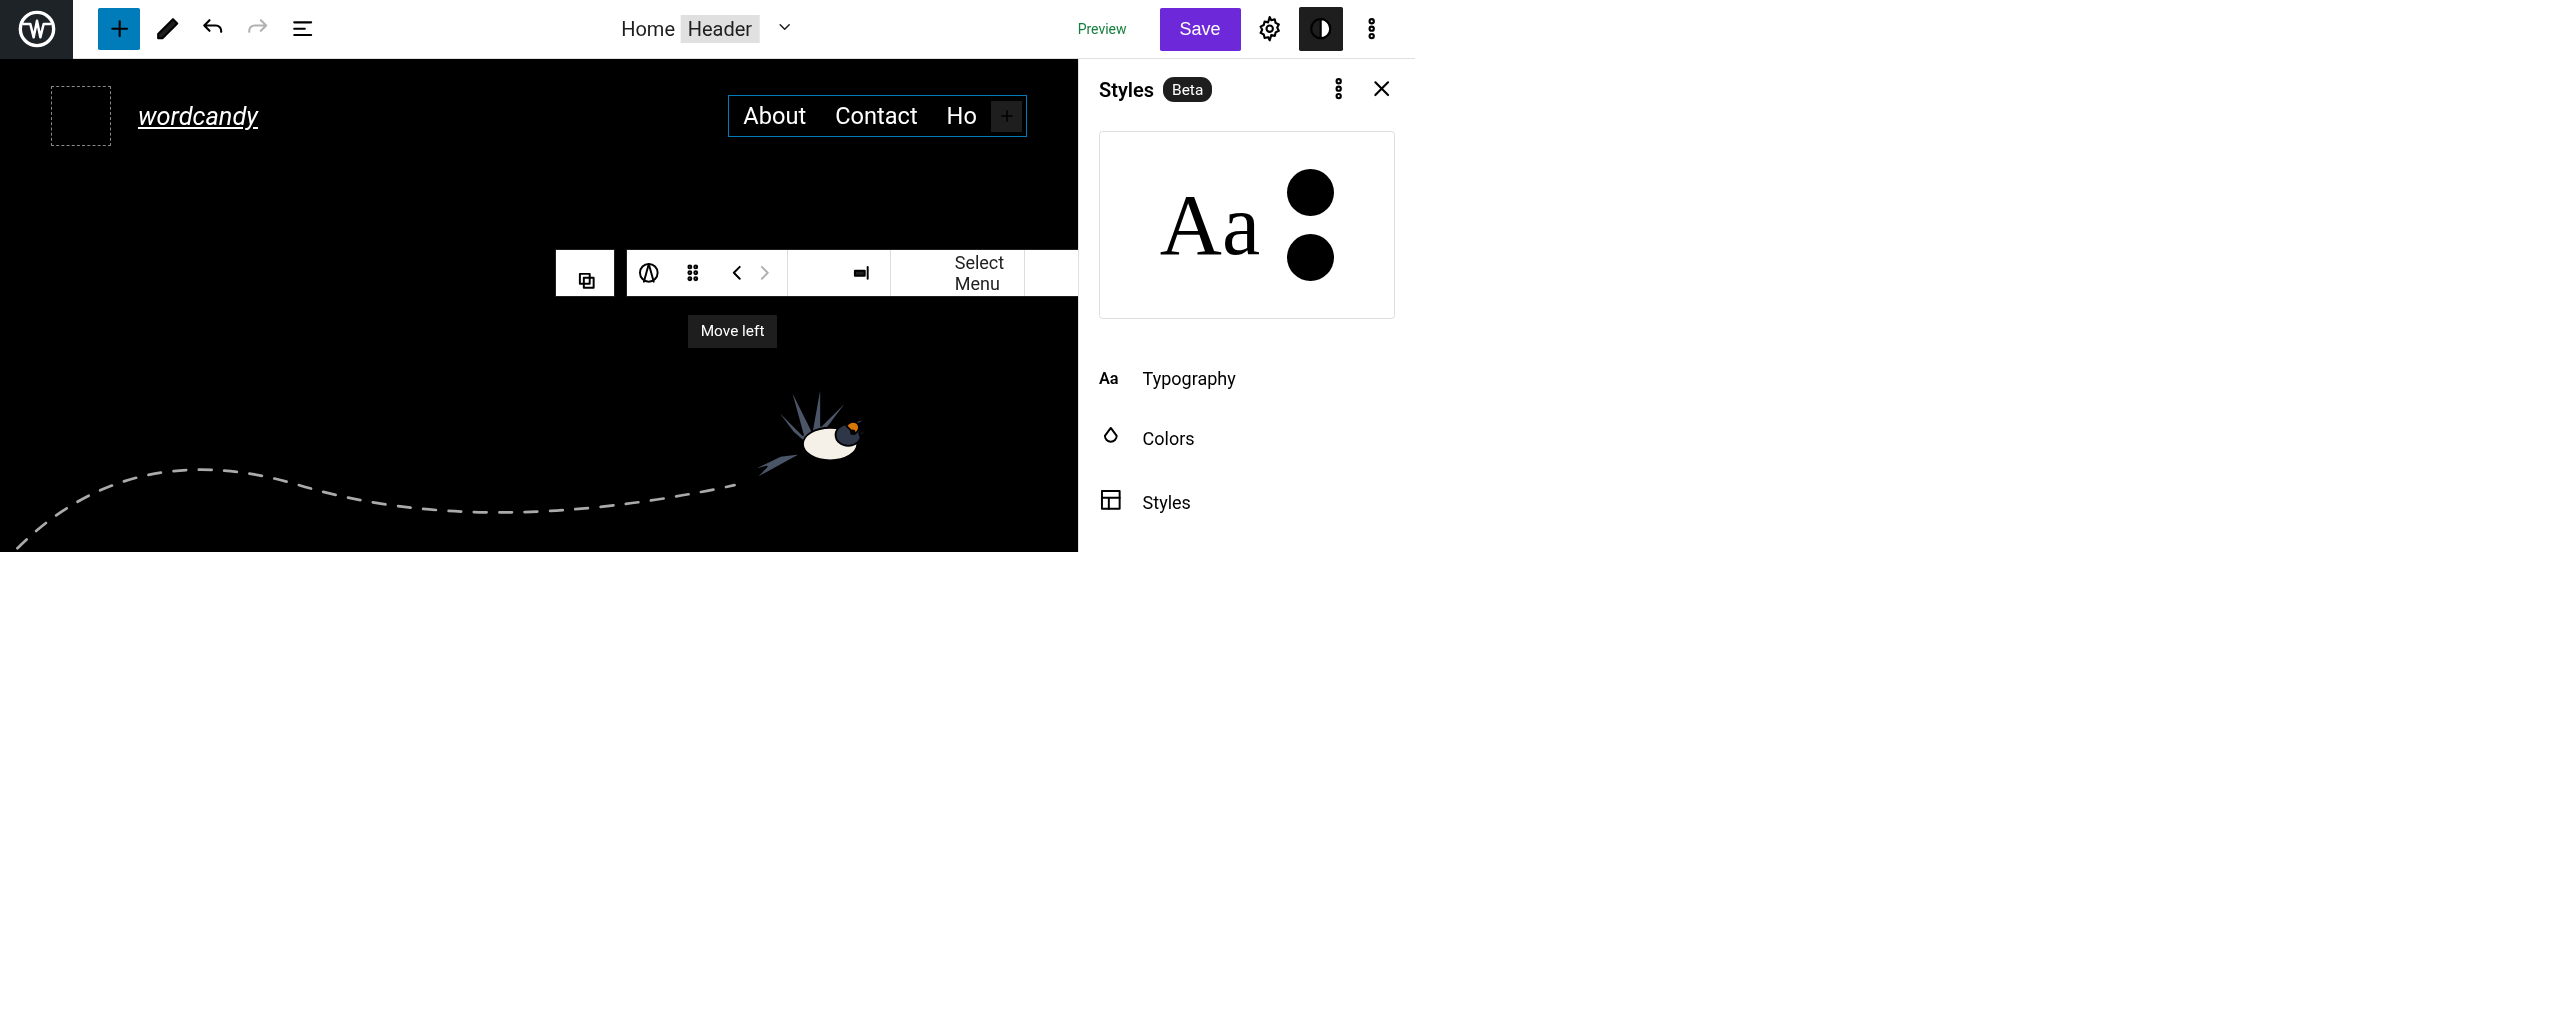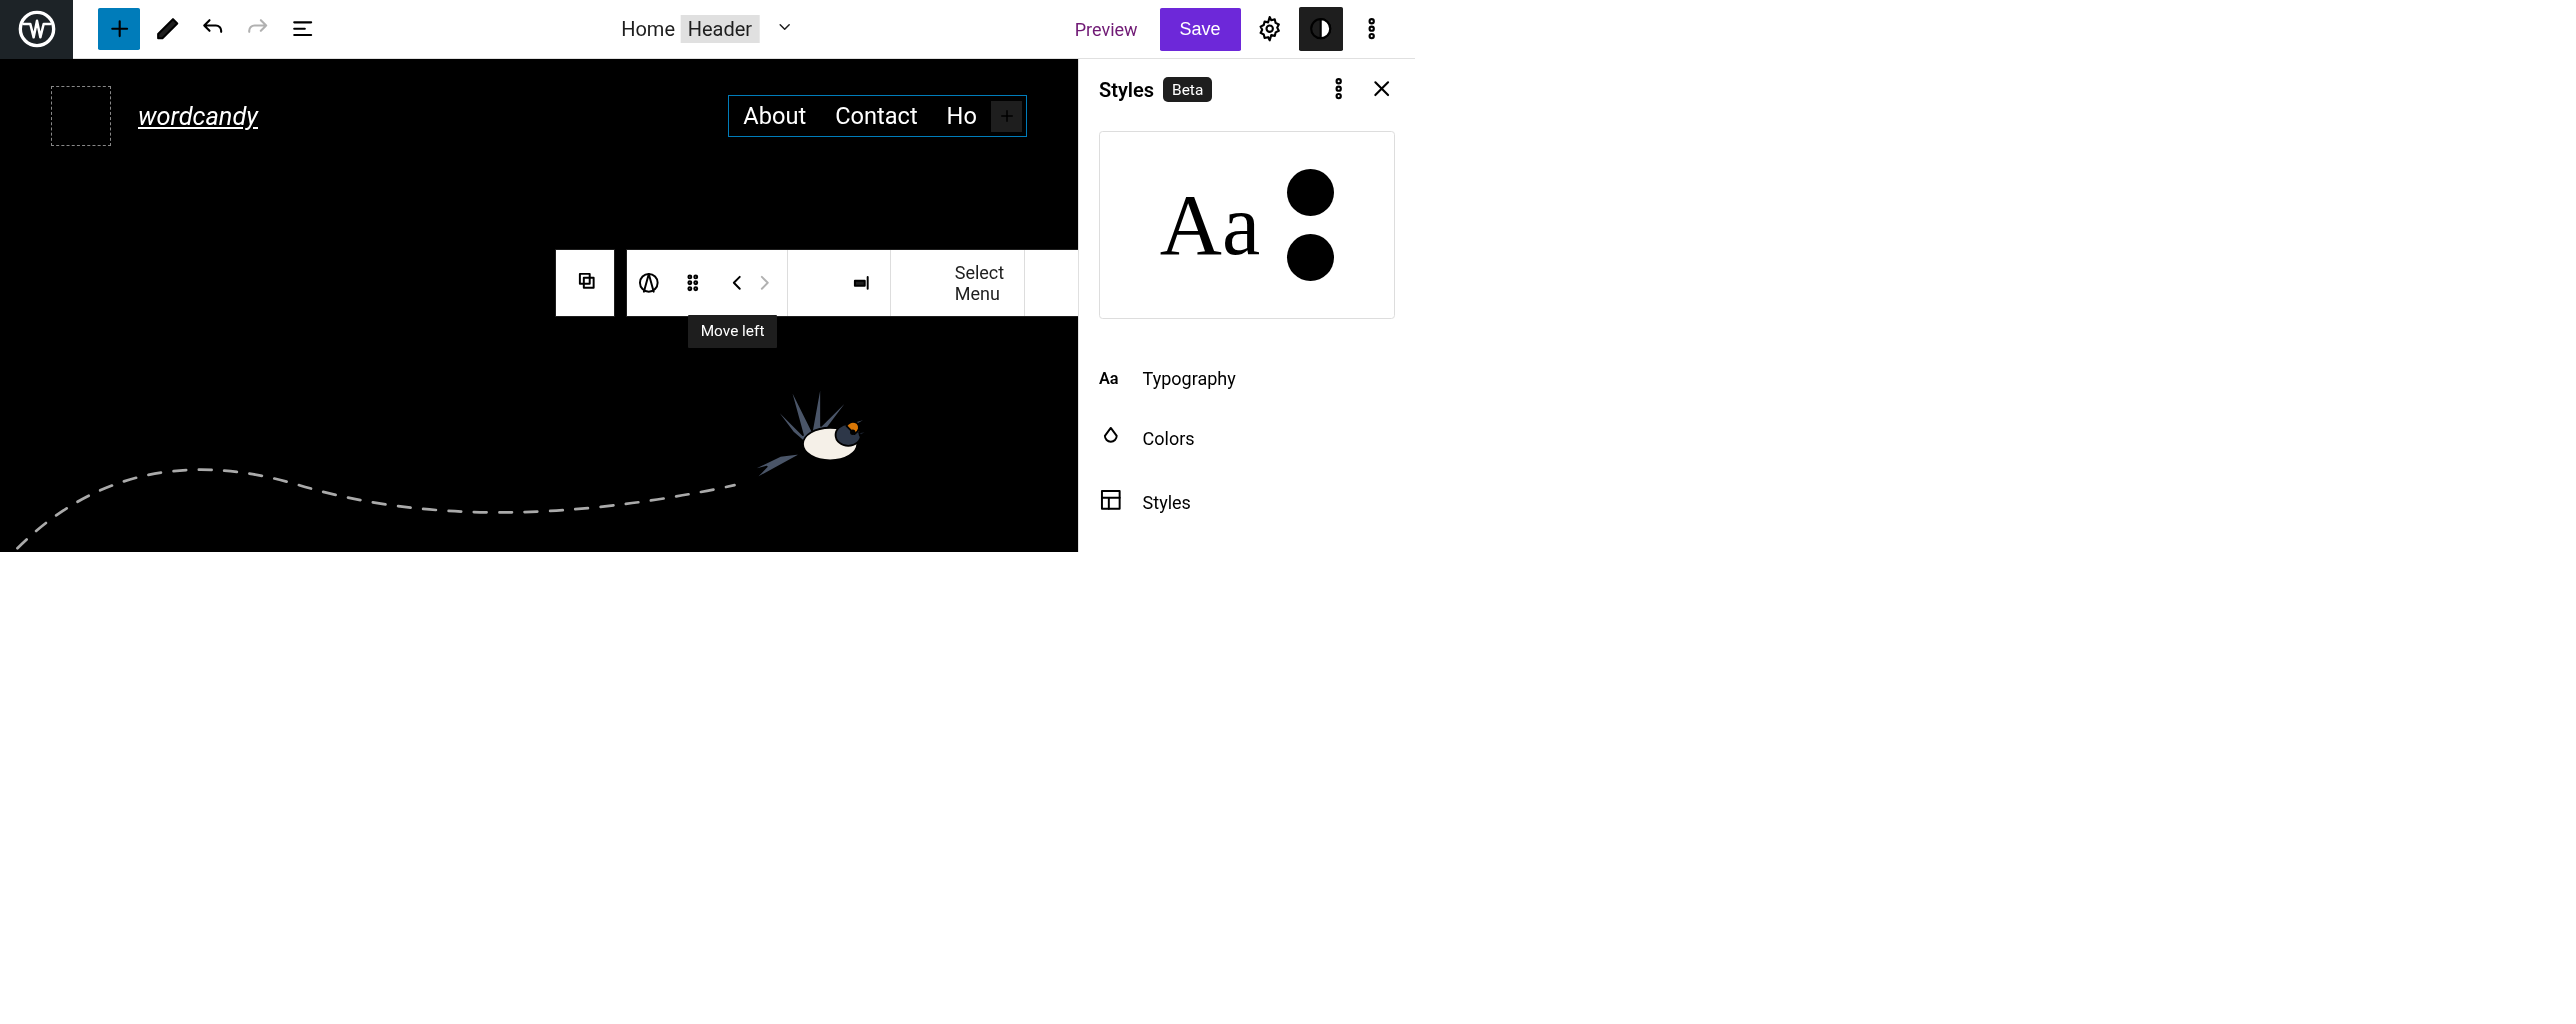--- a/index.html
+++ b/index.html
@@ -14,55 +14,55 @@
 .btn-add svg { width: 25.4px; height: 25.4px; }
 .icon-btn { width: 36px; height: 36px; display: flex; align-items: center; justify-content: center; cursor: pointer; }
 .icon-btn svg { width: 25.4px; height: 25.4px; }
 .icon-btn.disabled { opacity: 0.3; cursor: default; }
 
 .breadcrumb { position: absolute; left: 50%; transform: translateX(-50%); display: flex; align-items: center; gap: 5.4px; font-size: 20px; color: #1e1e1e; }
 .breadcrumb-header { background: #e0e0e0; padding: 1.8px 7.3px; }
 .breadcrumb-chevron { margin-left: 11px; }
 
 .toolbar-right { margin-left: auto; display: flex; align-items: center; gap: 11px; padding-right: 25.4px; }
-.preview-link { color: #701a75; font-size: 18px; cursor: pointer; margin-right: 11px; }
+.preview-link { color: #15803d; font-size: 14px; cursor: pointer; margin-right: 22px; }
 .save-btn { background: #6d28d9; color: #fff; padding: 11px 20px; font-size: 18px; border: none; cursor: pointer; border-radius: 1.8px; }
 .styles-toggle { width: 44px; height: 44px; background: #1e1e1e; display: flex; align-items: center; justify-content: center; cursor: pointer; border-radius: 1.8px; }
 .styles-toggle svg { width: 25.4px; height: 25.4px; }
 
 .main { display: flex; height: 493px; }
 .canvas { flex: 1; background: #000; position: relative; overflow: hidden; }
 
 .site-header { display: flex; align-items: center; padding: 27px 51px 0 51px; }
 .logo-placeholder { width: 60px; height: 60px; border: 0.9px dashed #888; display: flex; align-items: center; justify-content: center; }
 .logo-placeholder svg { width: 45px; height: 27px; }
 .site-title { color: #fff; font-style: italic; font-size: 25.4px; text-decoration: underline; margin-left: 27px; }
 
 .nav-block { margin-left: auto; border: 1.8px solid #007cba; display: flex; align-items: center; padding: 0; height: 42px; }
 .nav-link { color: #fff; font-size: 23.6px; padding: 3.6px 14.5px; }
 .nav-add { width: 31px; height: 31px; background: #1e1e1e; display: flex; align-items: center; justify-content: center; margin-right: 3.6px; }
 .nav-add svg { width: 18px; height: 18px; }
 
-.block-toolbar { position: absolute; top: 190px; left: 555px; display: flex; background: #fff; border: 0.9px solid #1e1e1e; height: 68px; gap: 44px; }
+.block-toolbar { position: absolute; top: 190px; left: 555px; display: flex; background: #fff; border: 0.9px solid #1e1e1e; height: 48px; gap: 44px; }
 .tb-group { display: flex; align-items: center; border-right: 0.9px solid #ddd; }
 .tb-group:last-child { border-right: none; }
 .tb-btn { width: 44px; height: 58px; display: flex; align-items: center; justify-content: center; cursor: pointer; }
 .tb-btn svg { width: 23.6px; height: 23.6px; }
 .tb-select { padding: 0 20px; font-size: 18px; color: #1e1e1e; cursor: pointer; }
 .tb-detached { margin-right: 12.7px; border: 0.9px solid #1e1e1e; }
 
 .tooltip { position: absolute; top: 256px; left: 688px; background: #1e1e1e; color: #fff; padding: 7.3px 12.7px; font-size: 15.4px; border-radius: 1px; }
 
 .dashed-path { position: absolute; top: 281px; left: -18px; }
 .bird { position: absolute; top: 317px; left: 735px; width: 154px; height: 118px; }
 
 .sidebar { width: 337px; background: #fff; border-left: 0.9px solid #e0e0e0; display: flex; flex-direction: column; }
 .sb-header { display: flex; align-items: flex-end; padding: 16.3px 20px; }
 .sb-title { font-size: 20px; font-weight: 600; }
-.sb-badge { background: #1e1e1e; color: #fff; padding: 3.6px 9px; font-size: 15.4px; margin-left: 9px; border-radius: 5px; }
+.sb-badge { background: #1e1e1e; color: #fff; padding: 3.6px 9px; font-size: 15.4px; margin-left: 9px; border-radius: 11px; }
 .sb-header-actions { margin-left: auto; display: flex; gap: 16.3px; }
 .sb-header-actions .icon-btn { width: 27px; height: 27px; }
 
 .sb-preview { margin: 12.7px 20px; border: 0.9px solid #ddd; border-radius: 3.6px; height: 190px; display: flex; align-items: center; justify-content: center; gap: 27px; }
 .sb-preview-aa { font-size: 86px; font-weight: 400; font-family: Georgia, serif; }
 .sb-preview-dots { display: flex; flex-direction: column; gap: 18px; }
 .sb-dot { width: 47px; height: 47px; background: #000; border-radius: 50%; }
 
 .sb-items { padding: 18px 20px; }
 .sb-item { display: flex; align-items: center; gap: 20px; padding: 18px 0; cursor: pointer; font-size: 18px; }

